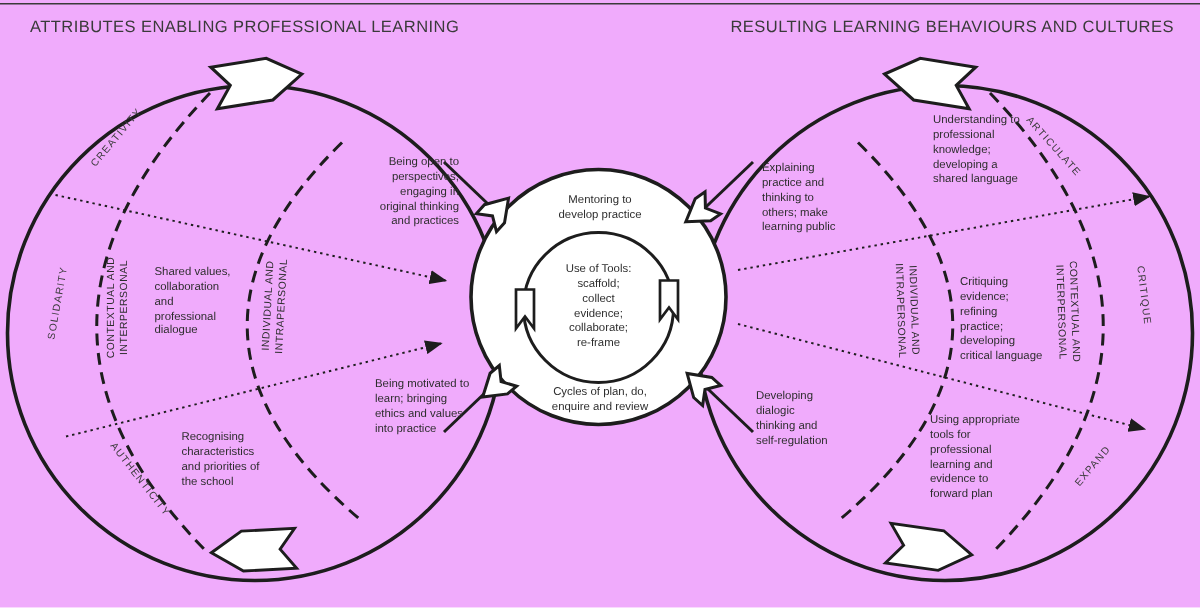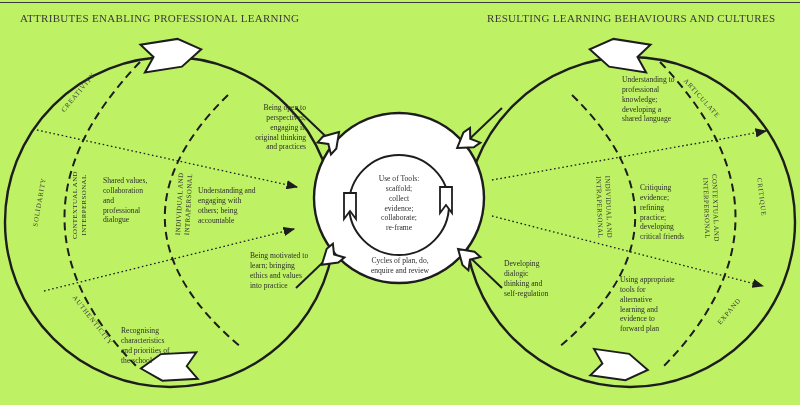--- a/index.html
+++ b/index.html
@@ -1,18 +1,18 @@
 <!DOCTYPE html>
 <html><head>
 <meta charset="utf-8">
 <style>
   html,body{margin:0;padding:0;background:#fff;}
   #canvas{
-    position:relative;width:800px;height:405px;background:#bef264;
-    font-family:Liberation Serif, serif;overflow:hidden;
+    position:relative;width:800px;height:405px;background:#f0abfc;
+    font-family:Liberation Sans, sans-serif;overflow:hidden;
   }
   #toprule{position:absolute;top:2px;left:0;width:800px;border-top:1.5px solid #3a3a3a;}
   .title{
     position:absolute;font-size:11px;color:#3a3a3a;letter-spacing:.3px;
     white-space:nowrap;font-weight:400;
   }
   .txt{
     position:absolute;font-size:7.6px;line-height:1.3;color:#2d2d2d;
     white-space:pre-line;
   }
@@ -98,55 +98,58 @@
   <div class="txt" style="left:226px;top:103px;width:80px;text-align:right;">Being open to
 perspectives;
 engaging in
 original thinking
 and practices</div>
   <div class="txt" style="left:103px;top:176px;width:72px;">Shared values,
 collaboration
 and
 professional
 dialogue</div>
-  <div class="txt" style="left:198px;top:186px;width:92px;">Understanding and
-engaging with
-others; being
-accountable</div>
   <div class="txt" style="left:222px;top:251px;width:92px;margin-left:28px;">Being motivated to
 learn; bringing
 ethics and values
 into practice</div>
-  <div class="txt" style="left:121px;top:286px;width:84px;margin-top:40px;">Recognising
+  <div class="txt" style="left:121px;top:286px;width:84px;">Recognising
 characteristics
 and priorities of
 the school</div>
 
+  <div class="txt" style="left:508px;top:107px;width:82px;">Explaining
+practice and
+thinking to
+others; make
+learning public</div>
   <div class="txt" style="left:622px;top:75px;width:92px;">Understanding to
 professional
 knowledge;
 developing a
 shared language</div>
   <div class="txt" style="left:640px;top:183px;width:72px;">Critiquing
 evidence;
 refining
 practice;
 developing
-critical friends</div>
+critical language</div>
   <div class="txt" style="left:504px;top:259px;width:78px;">Developing
 dialogic
 thinking and
 self-regulation</div>
   <div class="txt" style="left:620px;top:275px;width:88px;">Using appropriate
 tools for
-alternative
+professional
 learning and
 evidence to
 forward plan</div>
 
+  <div class="txt ctr" style="left:400px;top:138px;width:90px;">Mentoring to
+develop practice</div>
   <div class="txt ctr" style="left:399px;top:204px;width:80px;text-align:center;">Use of Tools:
 scaffold;
 collect
 evidence;
 collaborate;
 re-frame</div>
   <div class="txt ctr" style="left:400px;top:266px;width:100px;">Cycles of plan, do,
 enquire and review</div>
 </div>
 

